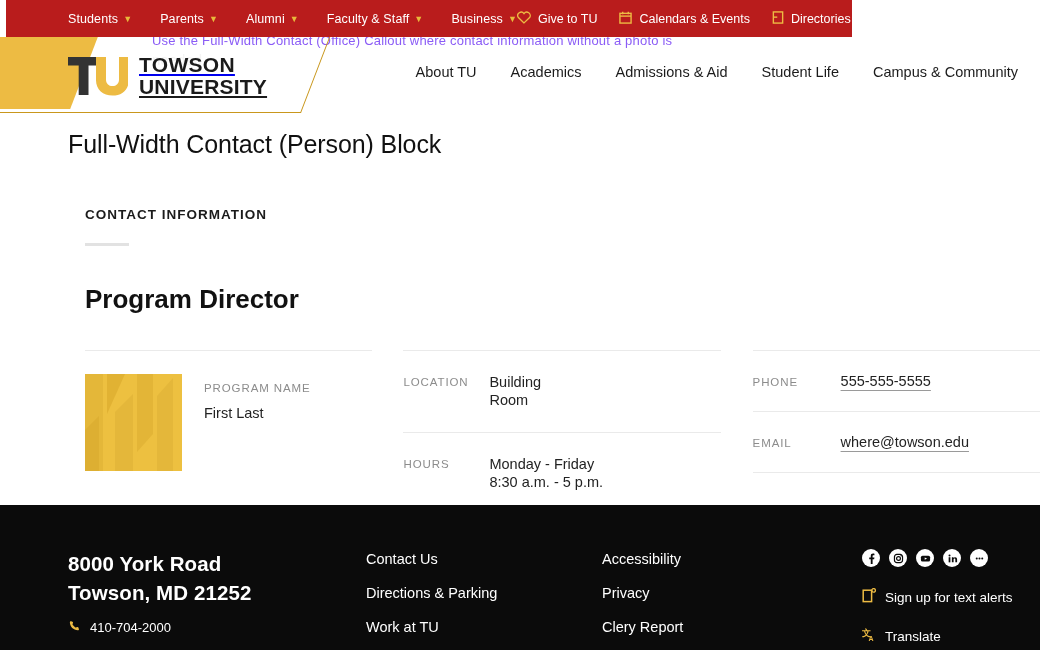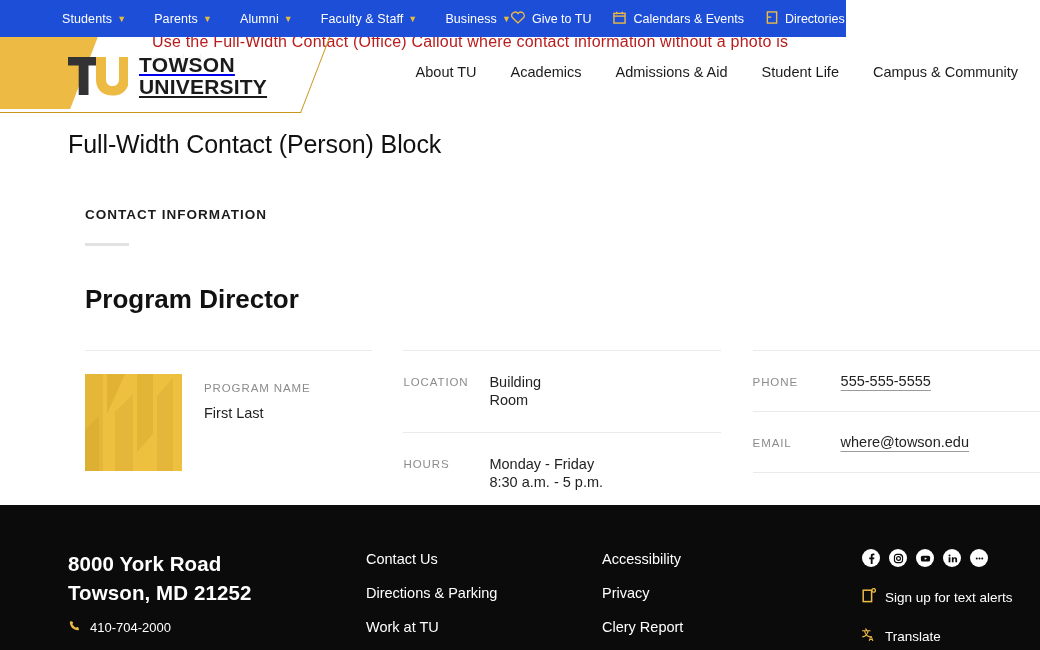--- a/index.html
+++ b/index.html
@@ -6,22 +6,22 @@
   html, body {
     width: 1040px; height: 650px;
     font-family: "Liberation Sans", sans-serif;
     background: #ffffff;
     overflow: hidden;
   }
   .page { position: relative; width: 1040px; height: 650px; }
 
   
   .utility-bar {
-    position: absolute; top: 0; left: 0; width: 846px; height: 37px;
-    background: #1d4ed8;
+    position: absolute; top: 0; left: 6px; width: 846px; height: 37px;
+    background: #b91c1c;
     display: flex; align-items: center;
     z-index: 30;
   }
   .util-left { display: flex; align-items: center; margin-left: 62px; gap: 28px; }
   .util-item {
     color: #ffffff; font-size: 12.5px; letter-spacing: .1px;
     display: flex; align-items: center; gap: 5px; white-space: nowrap;
   }
   .caret { color: #e8b93b; font-size: 9px; line-height: 1; transform: translateY(1px); }
   .util-right {
@@ -39,21 +39,21 @@
     display: flex; align-items: center; gap: 7px; font-family: inherit;
   }
 
   
   .masthead {
     position: absolute; top: 37px; left: 0; width: 1040px; height: 76px;
     background: #ffffff; overflow: hidden; z-index: 20;
   }
   .ghost {
     position: absolute; top: -4px; left: 152px;
-    font-size: 16px; color: #b91c1c; white-space: nowrap; letter-spacing: .2px;
+    font-size: 13px; color: #8b5cf6; white-space: nowrap; letter-spacing: .2px;
   }
   .ghost2 {
     position: absolute; top: 14px; left: 152px;
     font-size: 15px; color: #f4f4f4; white-space: nowrap;
   }
   .slash-solid {
     position: absolute; top: 0; left: -44px; width: 128px; height: 72px;
     background: #edbb43;
     transform: skewX(-21deg);
   }

